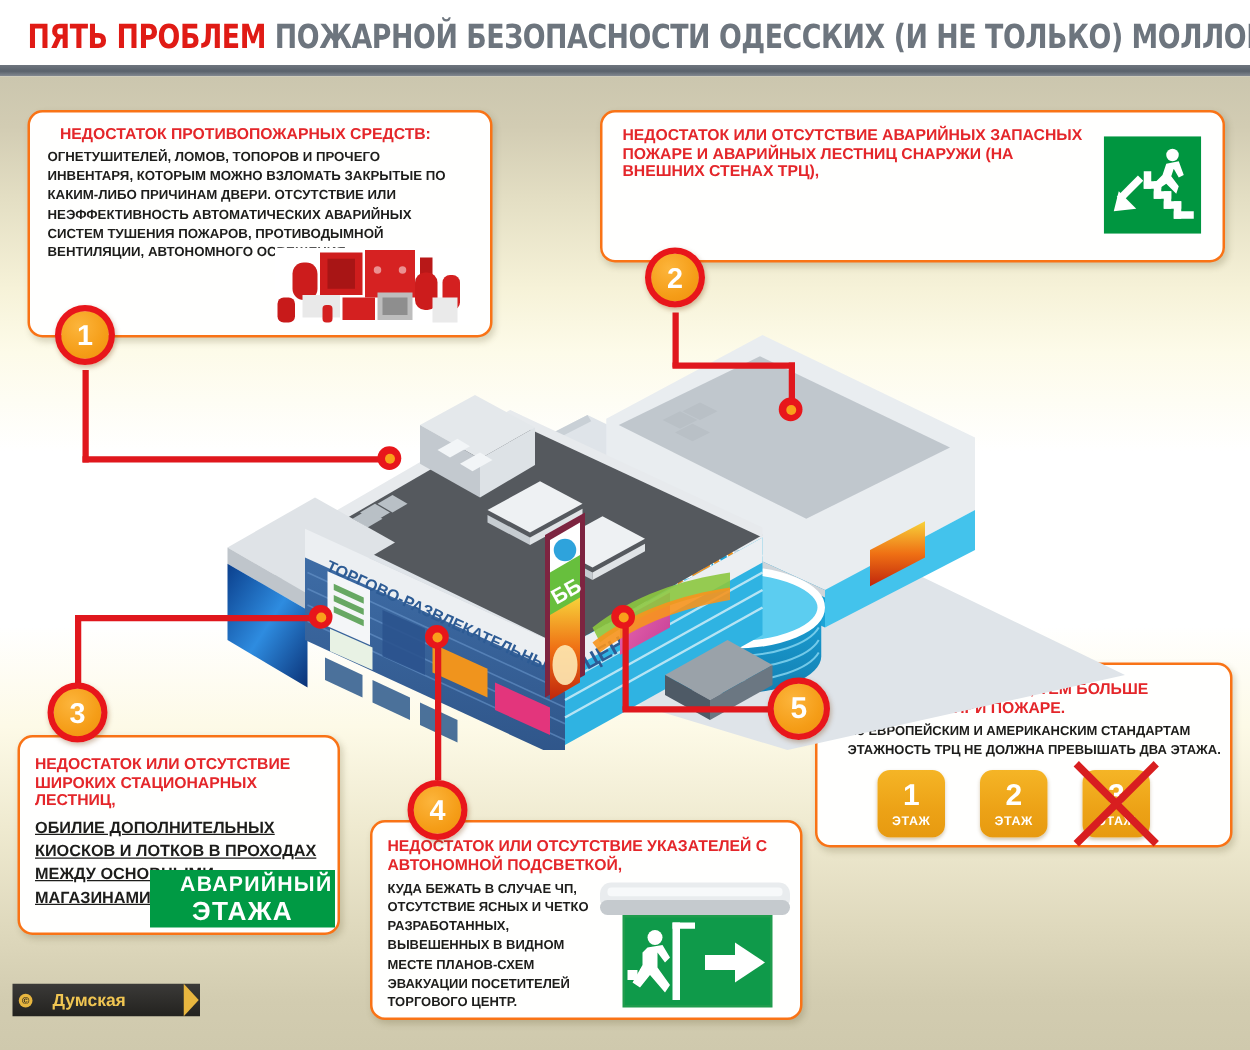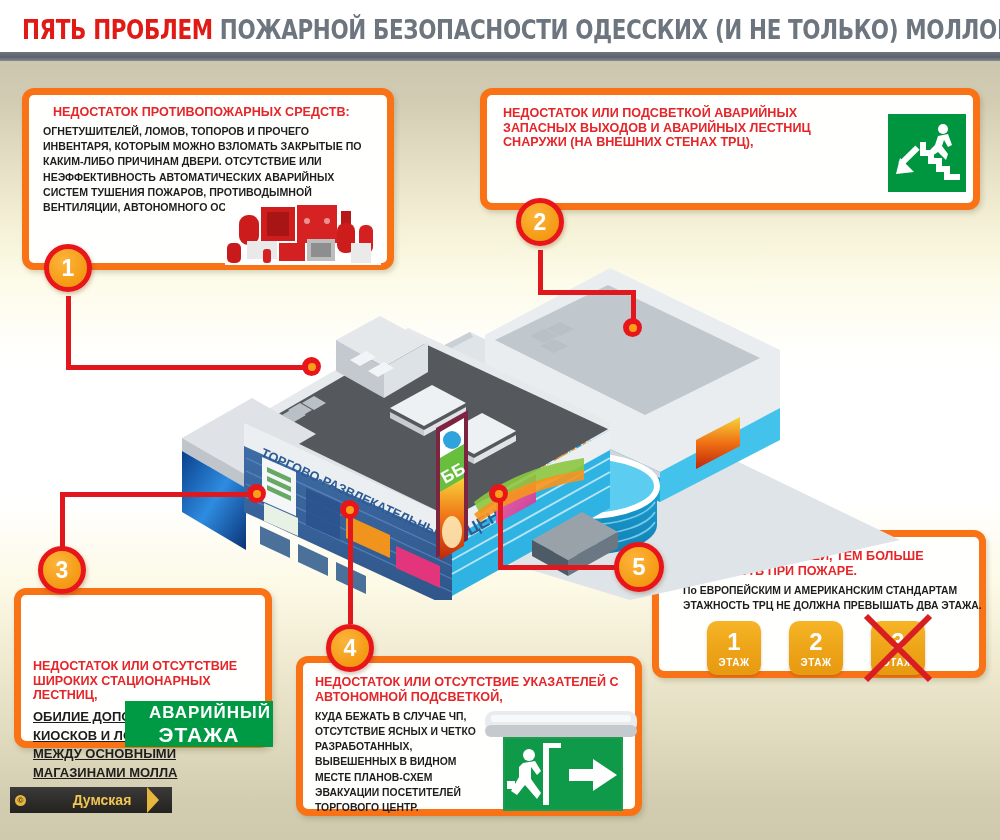--- a/index.html
+++ b/index.html
@@ -23,21 +23,21 @@
 
   
   .title{position:absolute;left:22px;top:14px;white-space:nowrap;
     font-size:26.5px;font-weight:bold;letter-spacing:-.4px;
     font-family:"DejaVu Sans Condensed","Liberation Sans Narrow","Liberation Sans",sans-serif;
     transform:scaleX(.9);transform-origin:left center;}
   .title .red{color:#e01b15;}
   .title .gray{color:#6d757e;}
 
   
-  .box{position:absolute;background:#fffffe;border:7px solid #f97316;border-radius:12px;
+  .box{position:absolute;background:#fffffe;border:2px solid #f97316;border-radius:12px;
     box-shadow:2px 3px 5px rgba(90,80,40,.22);box-sizing:border-box;}
   .box-inner{position:relative;padding:10px 12px 8px 14px;}
   .hd{color:#e4262a;font-weight:bold;line-height:1.16;}
   .bd{color:#1d1d1b;font-weight:bold;line-height:1.45;}
 
   
   .badge{position:absolute;border-radius:50%;
     background:radial-gradient(circle at 38% 32%,#fcb53c 0%,#f59d17 62%,#ef8f10 100%);
     border:5px solid #e8161b;box-sizing:border-box;
     display:flex;align-items:center;justify-content:center;
@@ -61,23 +61,23 @@
   
   .floor{position:absolute;width:54px;height:54px;border-radius:10px;
     background:linear-gradient(to bottom,#f4b223 0%,#ecа016 50%,#e79a10 100%);
     background:linear-gradient(to bottom,#f5b526 0%,#eda317 55%,#e79a10 100%);
     box-shadow:0 2px 3px rgba(120,80,10,.3);
     display:flex;flex-direction:column;align-items:center;justify-content:center;color:#fff;}
   .floor .num{font-size:24px;font-weight:bold;line-height:1;margin-top:2px;}
   .floor .lbl{font-size:10px;font-weight:bold;letter-spacing:.5px;margin-top:3px;}
 
   
-  .footer{position:absolute;left:10px;top:787px;height:26px;width:162px;
+  .footer{position:absolute;left:10px;top:787px;height:26px;width:150px;
     background:linear-gradient(to bottom,#3b3a38 0%,#23221f 100%);
-    display:flex;align-items:center;padding-left:22px;box-sizing:border-box;justify-content:center;}
+    display:flex;align-items:center;padding-left:32px;box-sizing:border-box;}
   .footer span{color:#f0c552;font-weight:bold;font-size:14px;}
   .footer-arrow{position:absolute;left:147px;top:787px;width:0;height:0;
     border-top:13px solid transparent;border-bottom:13px solid transparent;
     border-left:12px solid #e8b63f;}
   .copy-dot{position:absolute;left:15px;top:795px;width:11px;height:11px;border-radius:50%;
     background:#e8b63f;color:#23221f;font-size:8px;line-height:11px;text-align:center;font-weight:bold;}
 
   
   #scene{position:absolute;left:140px;top:240px;width:780px;height:360px;z-index:10;}
   #scene svg{display:block;}
@@ -310,21 +310,21 @@
         <rect x="2" y="40" width="14" height="20" rx="5" fill="#c81a1a"></rect>
         <rect x="126" y="40" width="20" height="20" fill="#eaeaea"></rect>
         <rect x="38" y="46" width="8" height="14" rx="3" fill="#d42020"></rect>
       </svg>
     </div>
   </div>
   <div class="badge" style="left:44px;top:244px;width:48px;height:48px;font-size:23px;">1</div>
 
   <div class="box" style="left:480px;top:88px;width:500px;height:122px;">
     <div class="box-inner" style="padding:11px 14px 8px 16px;">
-      <div class="hd" style="font-size:12.6px;width:370px;">НЕДОСТАТОК ИЛИ ПОДСВЕТКОЙ АВАРИЙНЫХ ЗАПАСНЫХ ВЫХОДОВ И  АВАРИЙНЫХ ЛЕСТНИЦ СНАРУЖИ (НА ВНЕШНИХ СТЕНАХ ТРЦ),</div>
+      <div class="hd" style="font-size:12.6px;width:370px;">НЕДОСТАТОК ИЛИ ОТСУТСТВИЕ АВАРИЙНЫХ ЗАПАСНЫХ ПОЖАРЕ И  АВАРИЙНЫХ ЛЕСТНИЦ СНАРУЖИ (НА ВНЕШНИХ СТЕНАХ ТРЦ),</div>
     </div>
 
     <div style="position:absolute;left:398px;top:16px;width:84px;height:84px;background:#ffffff;padding:3px;box-sizing:border-box;">
       <svg width="78" height="78" viewBox="0 0 78 78">
         <rect x="0" y="0" width="78" height="78" fill="#009640"></rect>
 
         <path d="M40,20 L48,20 L48,30 L56,30 L56,40 L64,40 L64,50 L72,50 L72,60 L34,60 L34,50 L40,50 Z" fill="#ffffff" opacity="0"></path>
         <g fill="#ffffff">
           <rect x="56" y="60" width="16" height="6"></rect>
           <rect x="56" y="52" width="6" height="14"></rect>
@@ -344,21 +344,21 @@
         <g fill="#ffffff">
           <rect x="18" y="30" width="6" height="24" transform="rotate(45 21 42)"></rect>
           <polygon points="8,60 26,58 12,44"></polygon>
         </g>
       </svg>
     </div>
   </div>
   <div class="badge" style="left:516px;top:198px;width:48px;height:48px;font-size:23px;">2</div>
 
   <div class="box" style="left:14px;top:588px;width:258px;height:160px;">
-    <div class="box-inner" style="padding:32px 10px 8px 12px;margin-top:32px;">
+    <div class="box-inner" style="padding:14px 10px 8px 12px;">
       <div class="hd" style="font-size:12.6px;">НЕДОСТАТОК ИЛИ ОТСУТСТВИЕ ШИРОКИХ СТАЦИОНАРНЫХ ЛЕСТНИЦ,</div>
       <div class="bd" style="font-size:13px;margin-top:5px;width:232px;text-decoration:underline;">ОБИЛИЕ ДОПОЛНИТЕЛЬНЫХ КИОСКОВ И ЛОТКОВ В ПРОХОДАХ МЕЖДУ ОСНОВНЫМИ МАГАЗИНАМИ МОЛЛА</div>
     </div>
     <div class="plate" style="left:104px;top:106px;width:148px;height:46px;">
       <div style="font-size:17px;margin-left:22px;">АВАРИЙНЫЙ</div>
       <div style="font-size:21px;margin-top:3px;">ЭТАЖА</div>
     </div>
   </div>
   <div class="badge" style="left:38px;top:546px;width:48px;height:48px;font-size:23px;">3</div>
 

